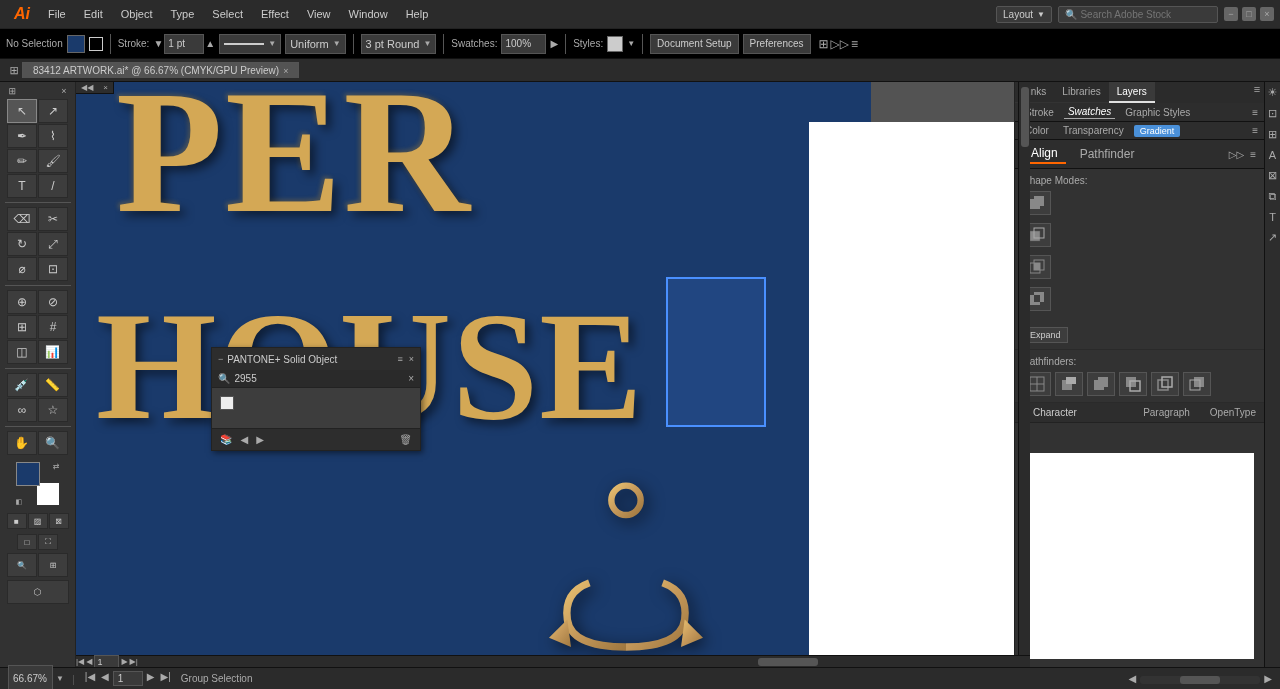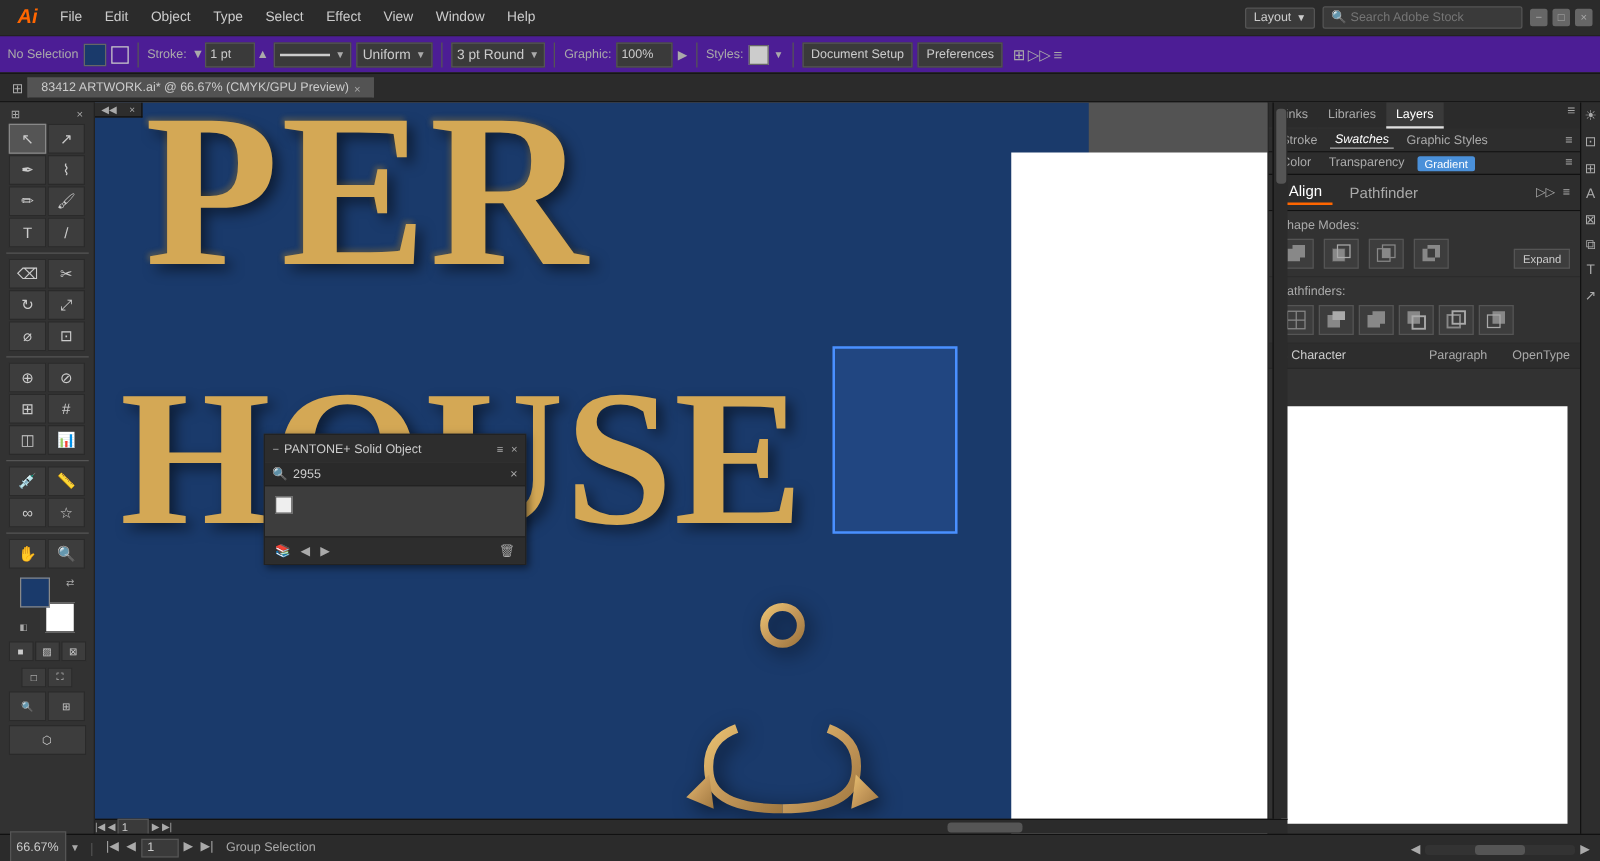--- a/index.html
+++ b/index.html
@@ -14,21 +14,21 @@
     .menu-spacer { flex: 1; }
     .menu-right { display: flex; align-items: center; gap: 6px; }
     .layout-btn { display: flex; align-items: center; background: #3a3a3a; border: 1px solid #555; padding: 2px 6px; border-radius: 2px; color: #ccc; font-size: 10px; cursor: pointer; }
     .search-box { display: flex; align-items: center; background: #3a3a3a; border: 1px solid #555; padding: 2px 6px; border-radius: 2px; width: 160px; }
     .search-box input { background: transparent; border: none; outline: none; color: #ccc; font-size: 10px; width: 120px; }
     .window-controls { display: flex; gap: 4px; }
     .win-btn { width: 14px; height: 14px; border-radius: 2px; background: #666; cursor: pointer; display: flex; align-items: center; justify-content: center; font-size: 9px; color: #aaa; }
 
     
     #toolbar {
-      display: flex; align-items: center; background: #4c1d95; height: 30px; padding: 0 6px; gap: 4px; border-top: 1px solid #222;
+      display: flex; align-items: center; background: #000000; height: 30px; padding: 0 6px; gap: 4px; border-top: 1px solid #222;
     }
     .tb-label { color: #aaa; font-size: 10px; }
     .tb-swatch { width: 18px; height: 18px; border: 1px solid #666; }
     .tb-swatch-blue { background: #1a3a6b; }
     .tb-input { background: #3a3a3a; border: 1px solid #555; color: #ccc; font-size: 10px; padding: 1px 3px; height: 20px; width: 40px; }
     .tb-sep { width: 1px; background: #555; height: 20px; margin: 0 3px; }
     .tb-btn { background: #3a3a3a; border: 1px solid #555; color: #ccc; font-size: 10px; padding: 1px 6px; height: 20px; cursor: pointer; }
     .tb-dropdown { display: flex; align-items: center; background: #3a3a3a; border: 1px solid #555; padding: 1px 4px; height: 20px; cursor: pointer; }
 
     
@@ -196,21 +196,21 @@
   <div class="tb-dropdown">
     <span>Uniform</span>
     <span style="color:#aaa;font-size:8px;margin-left:4px;">▼</span>
   </div>
   <div class="tb-sep"></div>
   <div class="tb-dropdown">
     <span>3 pt Round</span>
     <span style="color:#aaa;font-size:8px;margin-left:4px;">▼</span>
   </div>
   <div class="tb-sep"></div>
-  <span class="tb-label">Graphic:</span>
+  <span class="tb-label">Swatches:</span>
   <input class="tb-input" style="width: 45px;" value="100%">
   <span style="color:#aaa;font-size:10px;cursor:pointer;">▶</span>
   <div class="tb-sep"></div>
   <span class="tb-label">Styles:</span>
   <div class="tb-swatch" style="background:#ccc; width:16px; height:16px;"></div>
   <span style="color:#aaa;font-size:8px;">▼</span>
   <div class="tb-sep"></div>
   <button class="tb-btn">Document Setup</button>
   <button class="tb-btn">Preferences</button>
   <div style="margin-left:4px; display:flex; align-items:center; gap:2px;">
@@ -490,21 +490,21 @@
         <div class="pf-tab active">Align</div>
         <div class="pf-tab">Pathfinder</div>
         <div style="flex:1;"></div>
         <span style="color:#aaa;font-size:10px;cursor:pointer;">▷▷</span>
         <span style="color:#aaa;font-size:10px;cursor:pointer;">≡</span>
       </div>
     </div>
 
     <div style="padding:6px 8px;background:#323232;border-bottom:1px solid #2a2a2a;">
       <div style="font-size:10px;color:#aaa;margin-bottom:5px;">Shape Modes:</div>
-      <div style="display:flex;gap:8px;align-items:flex-end;">
+      <div style="display:flex;gap:8px;align-items:flex-start;flex-direction:column;">
 
         <div class="pf-btn">
           <svg width="18" height="18" viewBox="0 0 18 18">
             <rect x="2" y="5" width="10" height="10" fill="#888"></rect>
             <rect x="6" y="2" width="10" height="10" fill="#888"></rect>
           </svg>
         </div>
 
         <div class="pf-btn">
           <svg width="18" height="18" viewBox="0 0 18 18">

